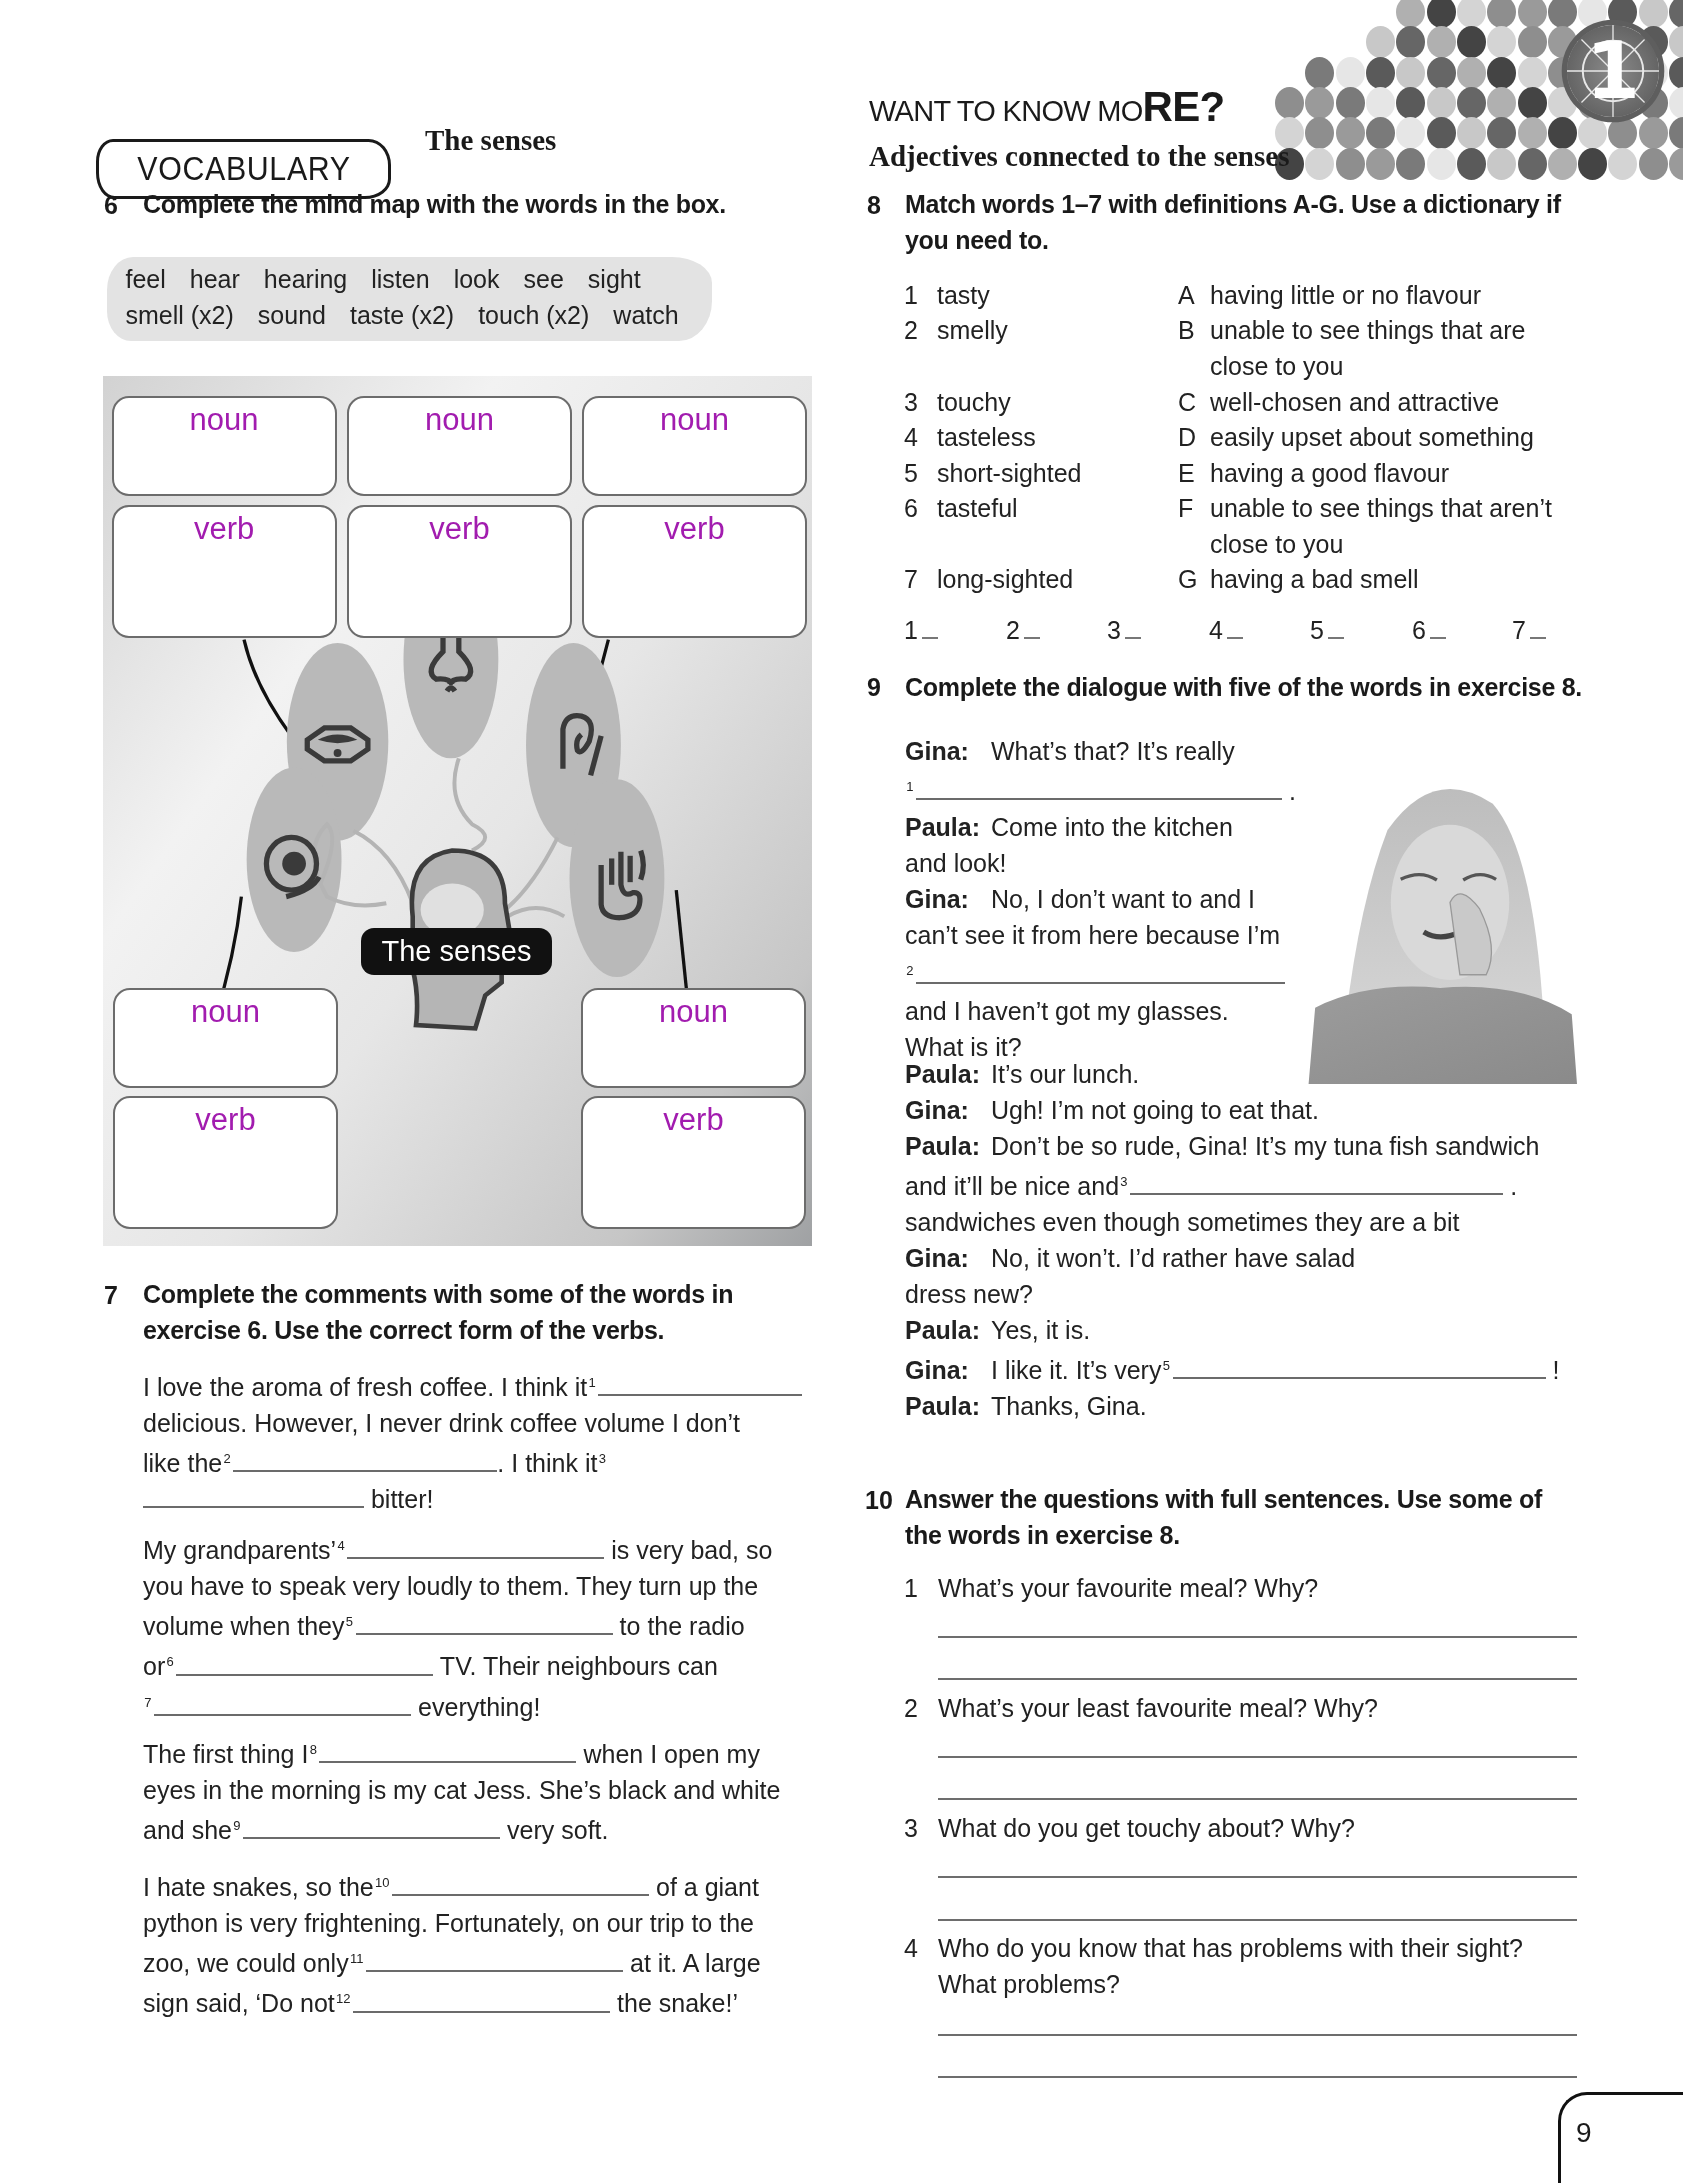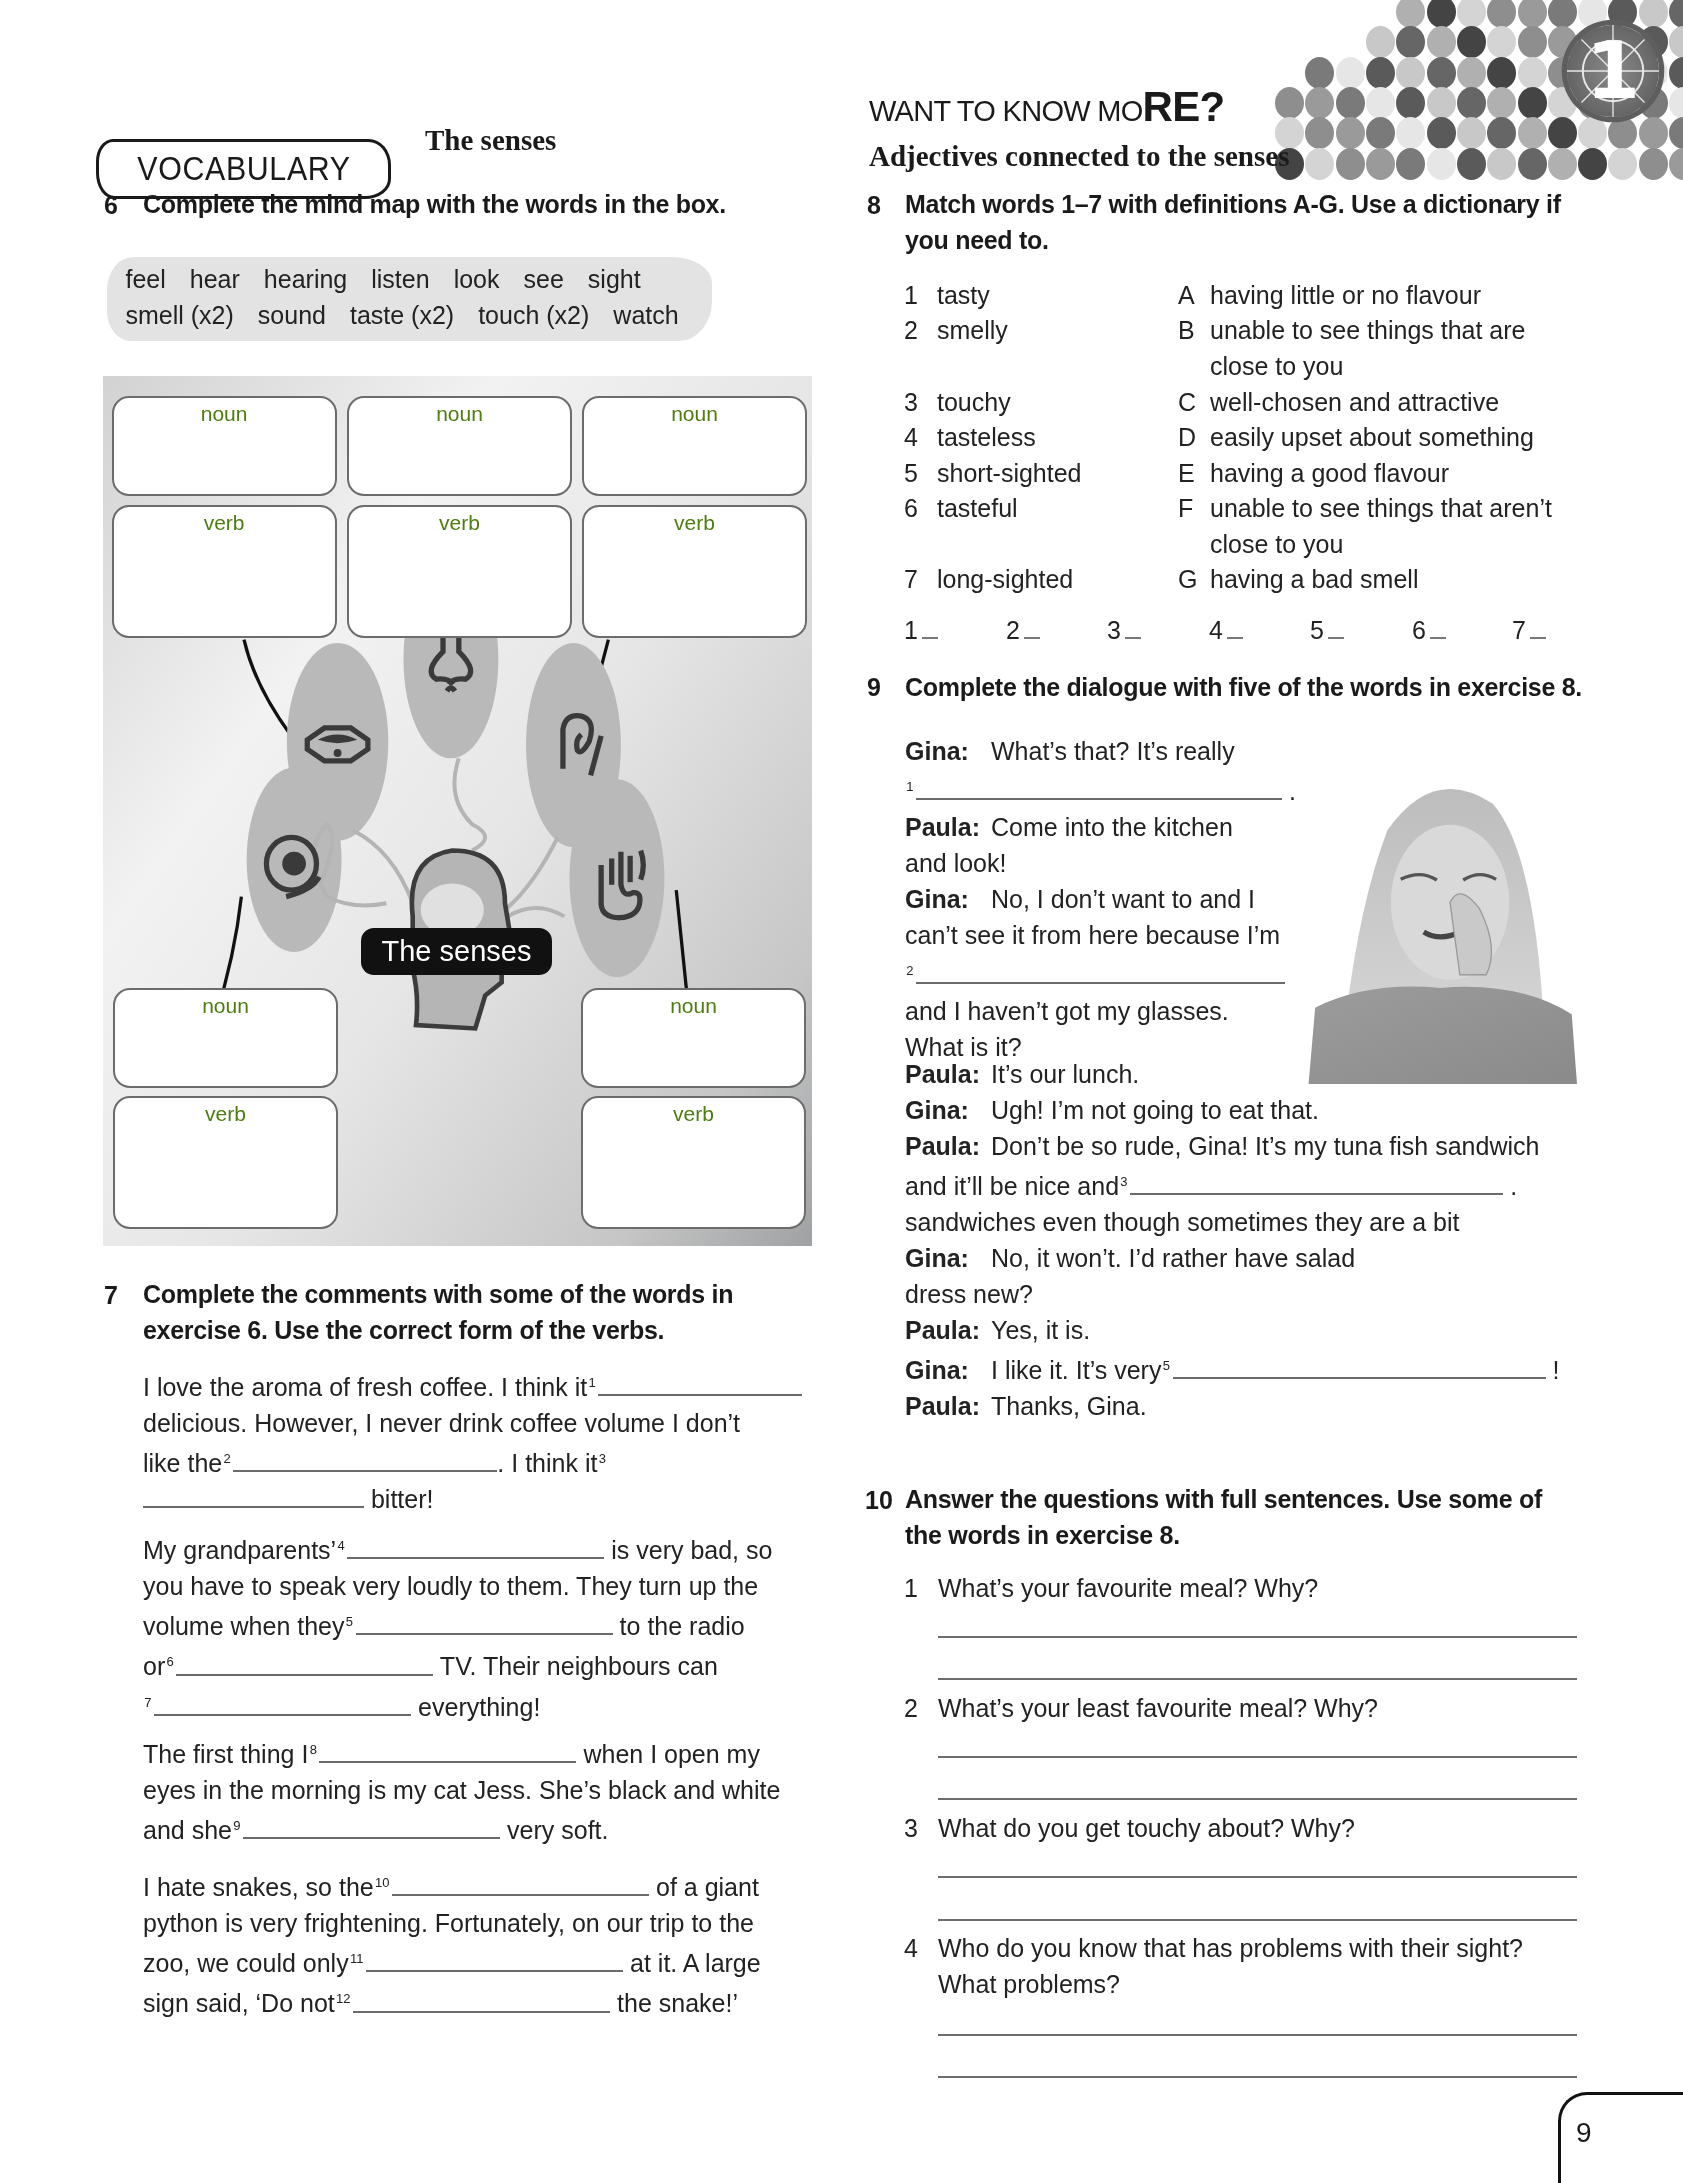--- a/index.html
+++ b/index.html
@@ -26,21 +26,21 @@
 
   
   .wordbox { position: absolute; left: 107px; top: 257px; width: 605px; height: 84px; background: #e3e3e3;
     border-radius: 26px 40px 33px 24px / 33px 26px 40px 30px; padding: 4px 18.5px; }
   .wordbox .row { font-size: 25px; line-height: 36px; white-space: nowrap; color: #222; }
   .wordbox .row span { margin-right: 24px; }
 
   
   .mindmap { position: absolute; left: 103px; top: 376px; width: 709px; height: 870px;
     background: linear-gradient(125deg, #d2d2d2 0%, #f2f2f2 30%, #e6e6e6 55%, #c6c6c6 85%, #9fa1a3 100%); }
-  .mm-box { position: absolute; background: #fff; border: 2.6px solid #6c6c6c; border-radius: 17px; text-align: center; font-size: 21px; color: #4d7c0f; padding-top: 4px; }
+  .mm-box { position: absolute; background: #fff; border: 2.6px solid #6c6c6c; border-radius: 17px; text-align: center; font-size: 31px; color: #a21caf; padding-top: 4px; }
   .senses-label { position: absolute; left: 361px; top: 928px; width: 191px; height: 47px; background: #111; color: #fff; border-radius: 13px;
     font-size: 29px; text-align: center; line-height: 47px; }
   .mm-svg { position: absolute; left: 0; top: 0; }
 
   
   .para { position: absolute; left: 143px; width: 672px; font-size: 25px; line-height: 36px; color: #222; }
   .blank { display: inline-block; border-bottom: 2.6px solid #6b6b6b; vertical-align: baseline; height: 21px; }
   sup.n { font-size: 13px; vertical-align: 9.2px; margin: 0 2.6px 0 1.3px; }
 
   

